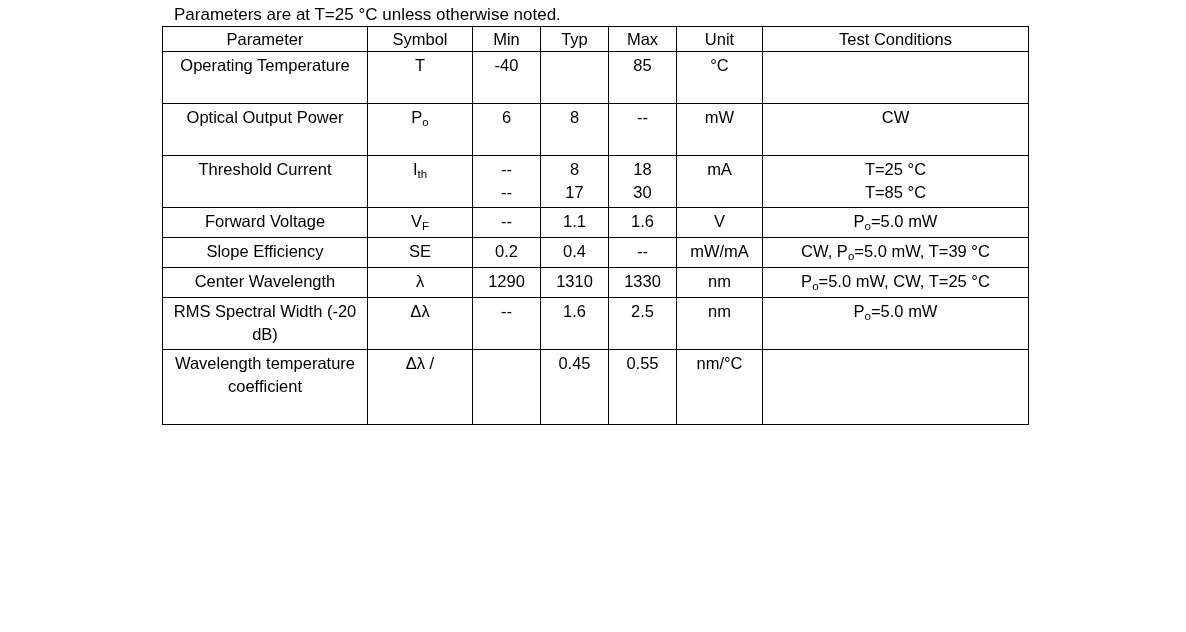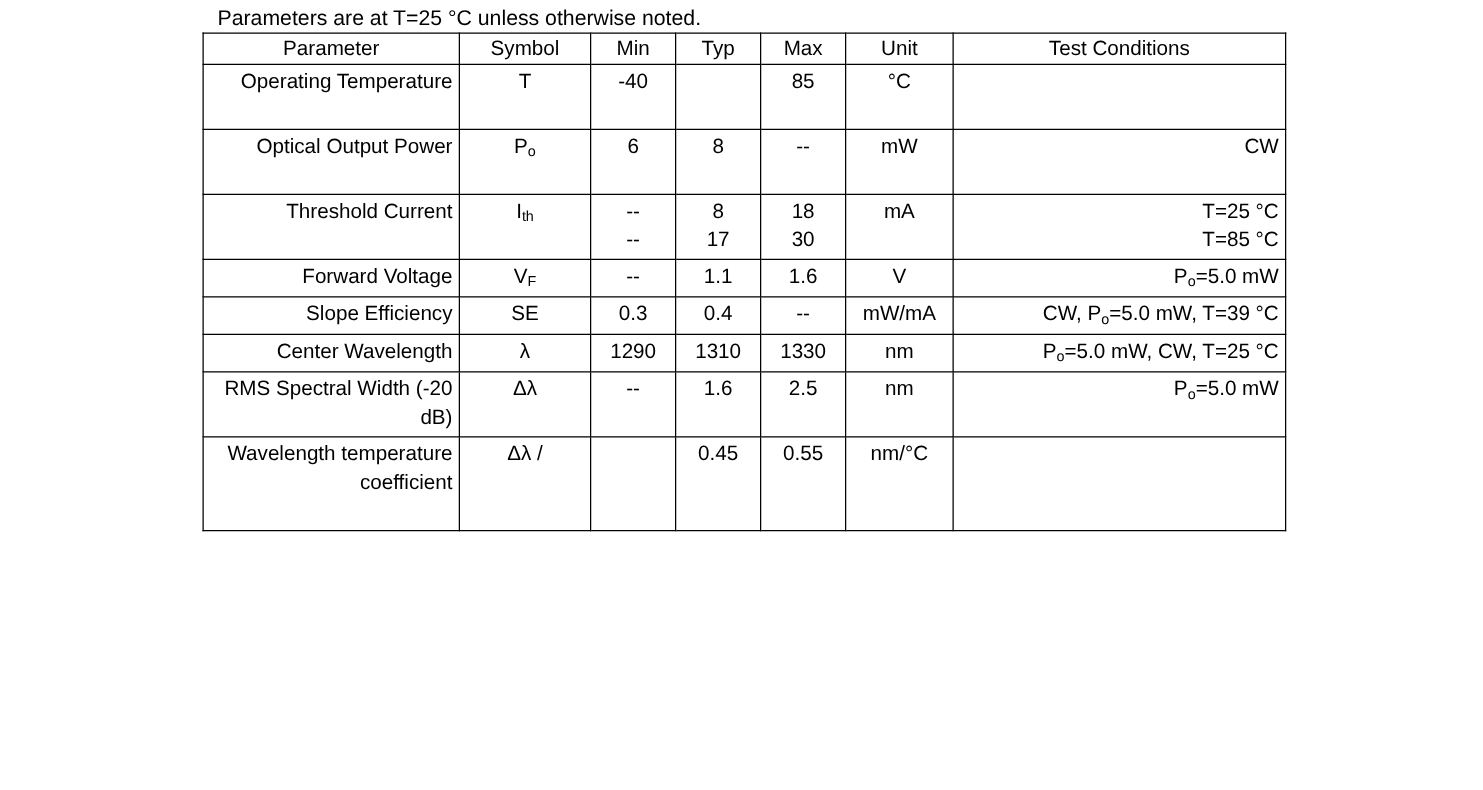--- a/index.html
+++ b/index.html
@@ -58,21 +58,21 @@
   }
   col.c-param  { width: 205px; }
   col.c-sym    { width: 105px; }
   col.c-min    { width: 68px; }
   col.c-typ    { width: 68px; }
   col.c-max    { width: 68px; }
   col.c-unit   { width: 86px; }
   col.c-cond   { width: 266px; }
 
   .ctr { text-align: center; }
-  .lft { text-align: right; }
+  .lft { text-align: center; }
 
   
   .h2 td { height: 47px; }
   .h3 td { height: 70px; }
   .h1 td { height: 24px; }
 
   .sub {
     font-size: 11.5px;
     vertical-align: baseline;
     position: relative;
@@ -159,21 +159,21 @@
           <td class="ctr">--</td>
           <td class="ctr">1.1</td>
           <td class="ctr">1.6</td>
           <td class="ctr">V</td>
           <td class="lft"><span>P</span><span class="sub">o</span><span>=5.0 mW</span></td>
         </tr>
 
         <tr class="h1">
           <td class="lft">Slope Efficiency</td>
           <td class="ctr">SE</td>
-          <td class="ctr">0.3</td>
+          <td class="ctr">0.2</td>
           <td class="ctr">0.4</td>
           <td class="ctr">--</td>
           <td class="ctr">mW/mA</td>
           <td class="lft"><span>CW, P</span><span class="sub">o</span><span>=5.0 mW, T=39 °C</span></td>
         </tr>
 
         <tr class="h1">
           <td class="lft">Center Wavelength</td>
           <td class="ctr">λ</td>
           <td class="ctr">1290</td>

